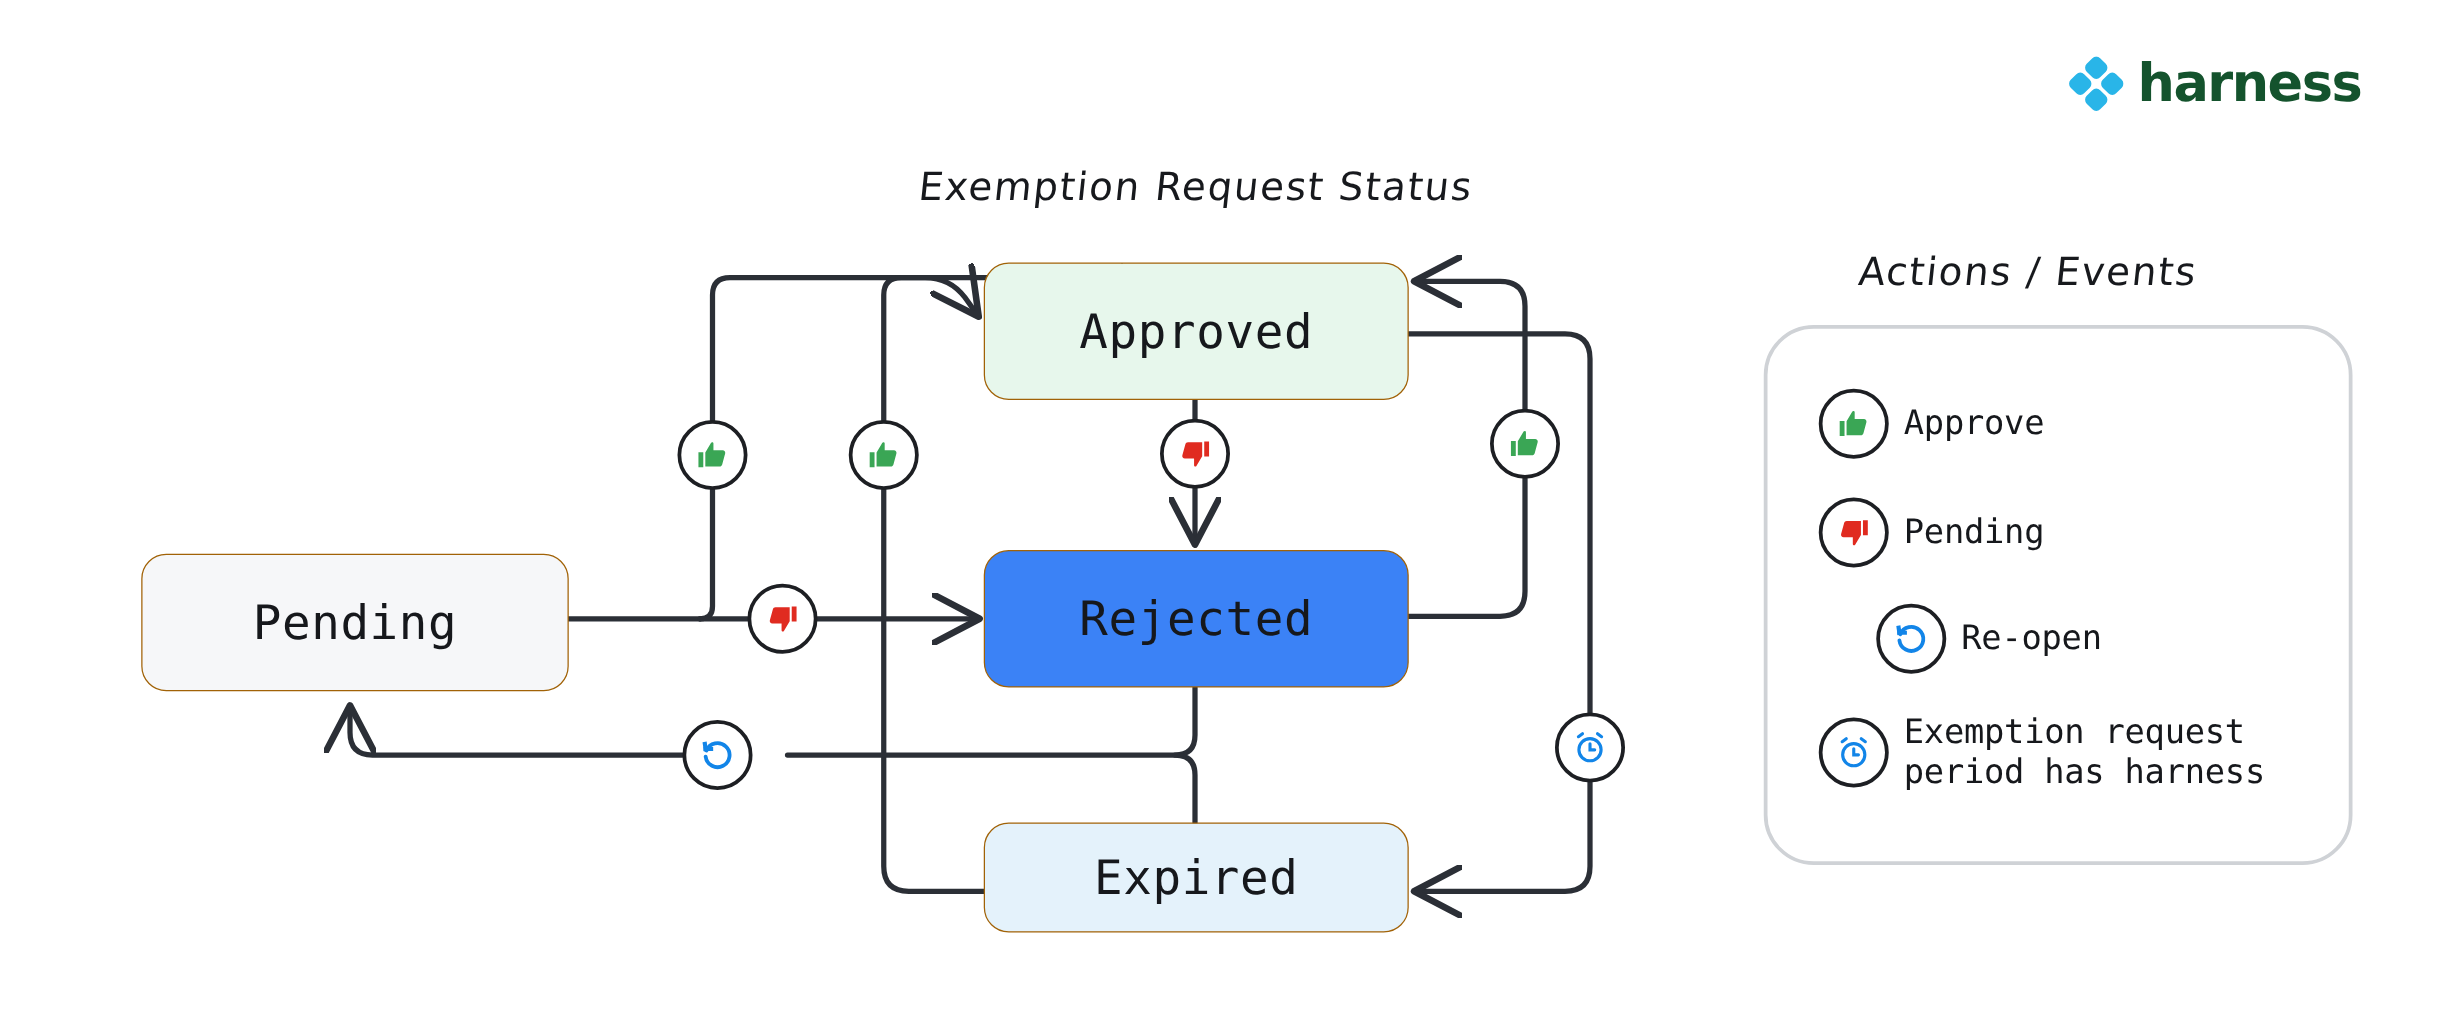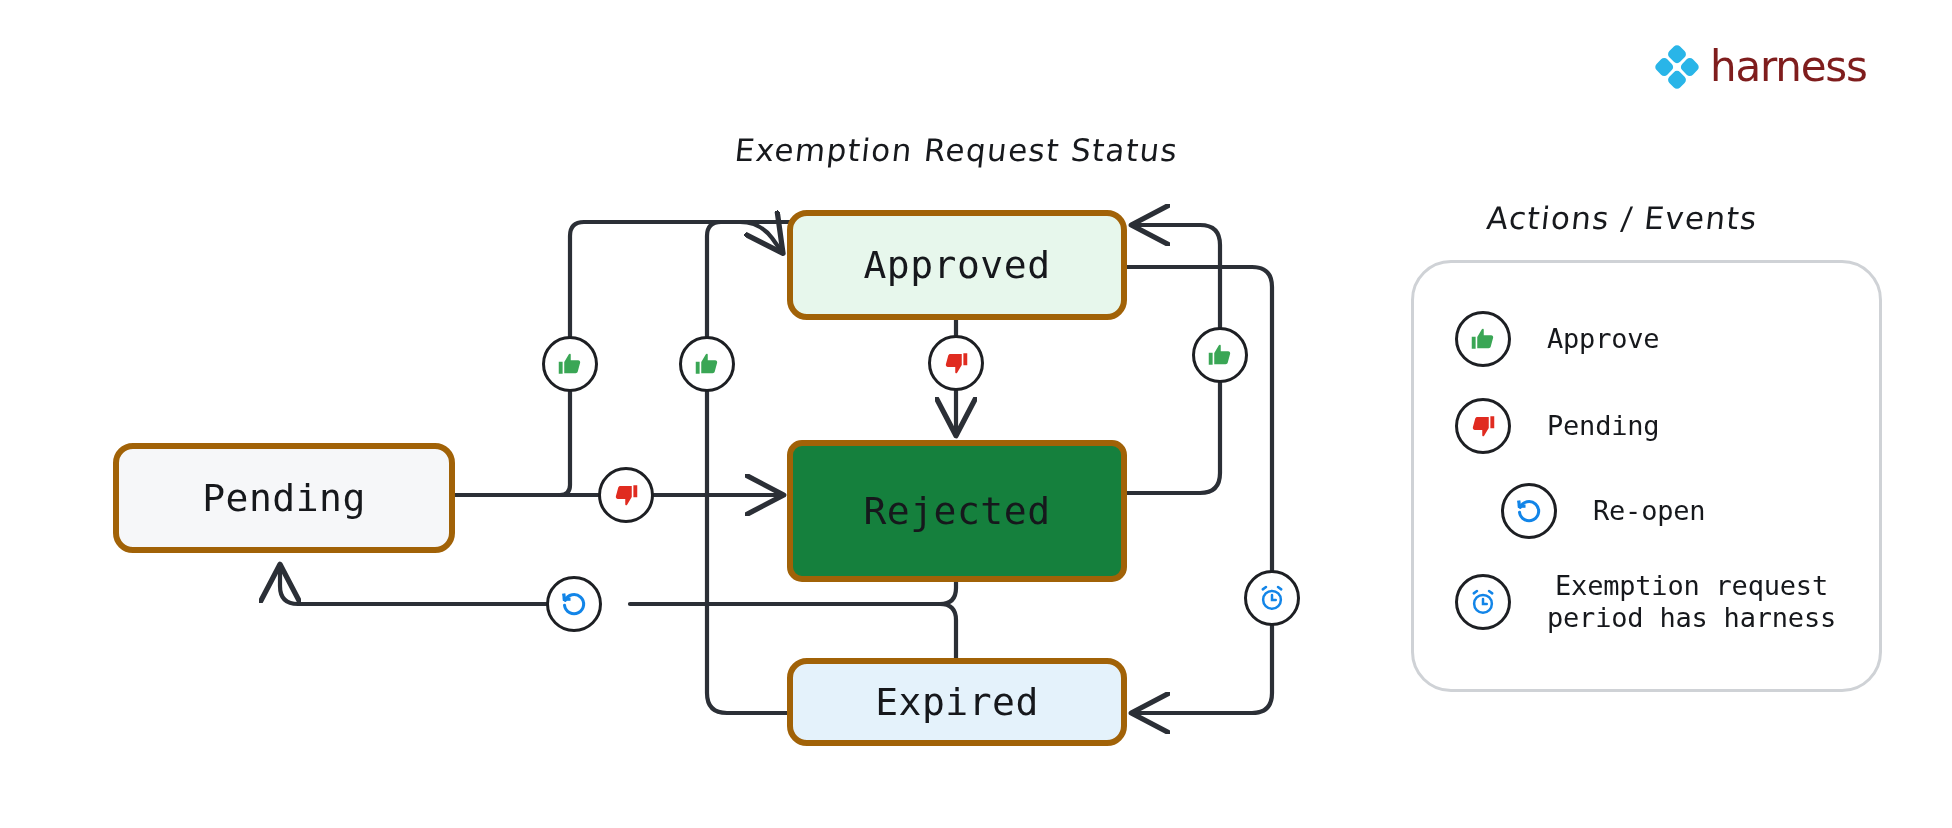--- a/index.html
+++ b/index.html
@@ -25,55 +25,55 @@
     position: absolute;
     left: 1655px;
     top: 45px;
     display: flex;
     align-items: center;
     gap: 11px;
   }
   .logo-text {
     font-family: "DejaVu Sans", sans-serif;
     font-size: 42px;
-    font-weight: normal;
-    color: #7f1d1d;
+    font-weight: bold;
+    color: #14532d;
     letter-spacing: -1.2px;
     line-height: 1;
   }
   
   .hand-title {
     position: absolute;
     font-family: "DejaVu Sans", sans-serif;
     font-size: 31px;
     color: #17191d;
     white-space: nowrap;
     transform: skewX(-6deg);
     letter-spacing: 1.4px;
   }
   #diagram-title { left: 735px; top: 132px; }
   #legend-title  { left: 1487px; top: 200px; }
 
   
   .node {
     position: absolute;
-    border: 6px solid #a16207;
+    border: 1px solid #a16207;
     border-radius: 20px;
     display: flex;
     align-items: center;
     justify-content: center;
     box-sizing: border-box;
     font-family: "DejaVu Sans Mono", monospace;
     font-size: 38px;
     color: #16181c;
     letter-spacing: 0.5px;
   }
   #node-pending  { left:113px; top:443px; width:342px; height:110px; background:#f6f7f9; }
   #node-approved { left:787px; top:210px; width:340px; height:110px; background:#e7f7ec; }
-  #node-rejected { left:787px; top:440px; width:340px; height:142px; background:#15803d;border-radius:15px; }
+  #node-rejected { left:787px; top:440px; width:340px; height:110px; background:#3b82f6; }
   #node-expired  { left:787px; top:658px; width:340px; height:88px; background:#e4f2fb; }
 
   
   .edge-badge {
     position: absolute;
     width: 56px;
     height: 56px;
     border-radius: 50%;
     background: #ffffff;
     border: 3.5px solid #1d1f23;
@@ -93,22 +93,21 @@
     height: 432px;
     border: 3px solid #cfd2d6;
     border-radius: 40px;
     box-sizing: border-box;
     background: #ffffff;
   }
   .legend-row {
     position: absolute;
     display: flex;
     align-items: center;
-    gap: 36px;
-    text-align: center;
+    gap: 12px;
   }
   .legend-badge {
     width: 56px;
     height: 56px;
     min-width: 56px;
     border-radius: 50%;
     background: #ffffff;
     border: 3.5px solid #1d1f23;
     box-sizing: border-box;
     display: flex;

